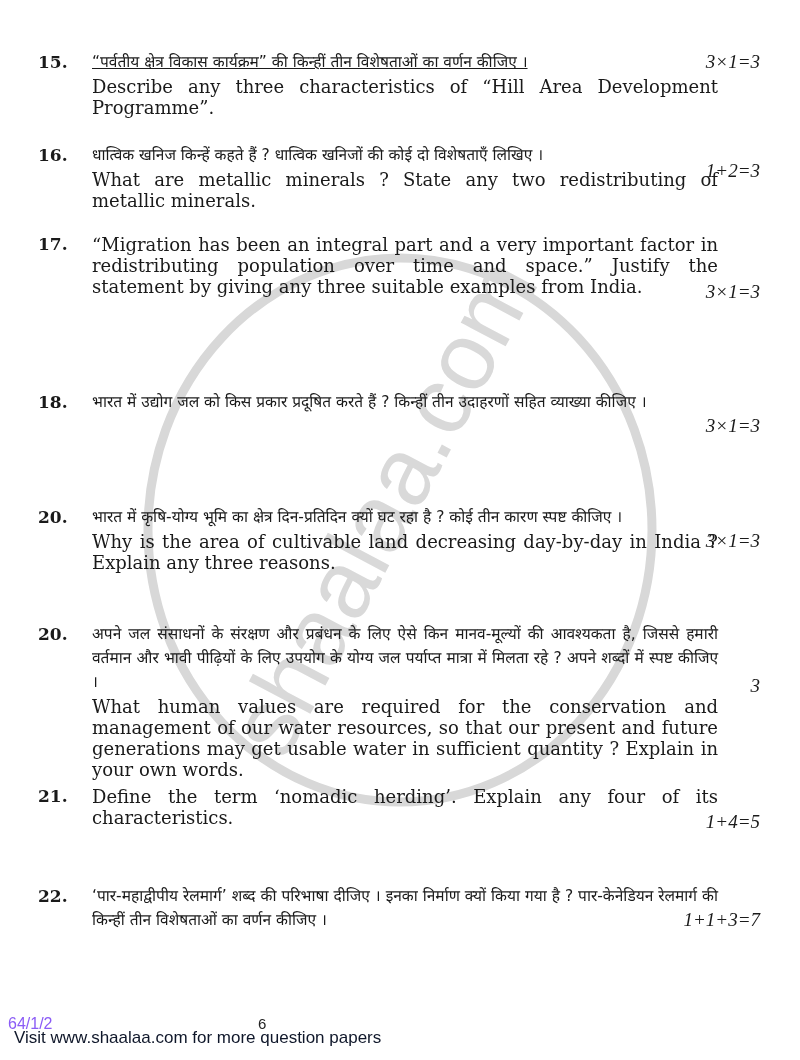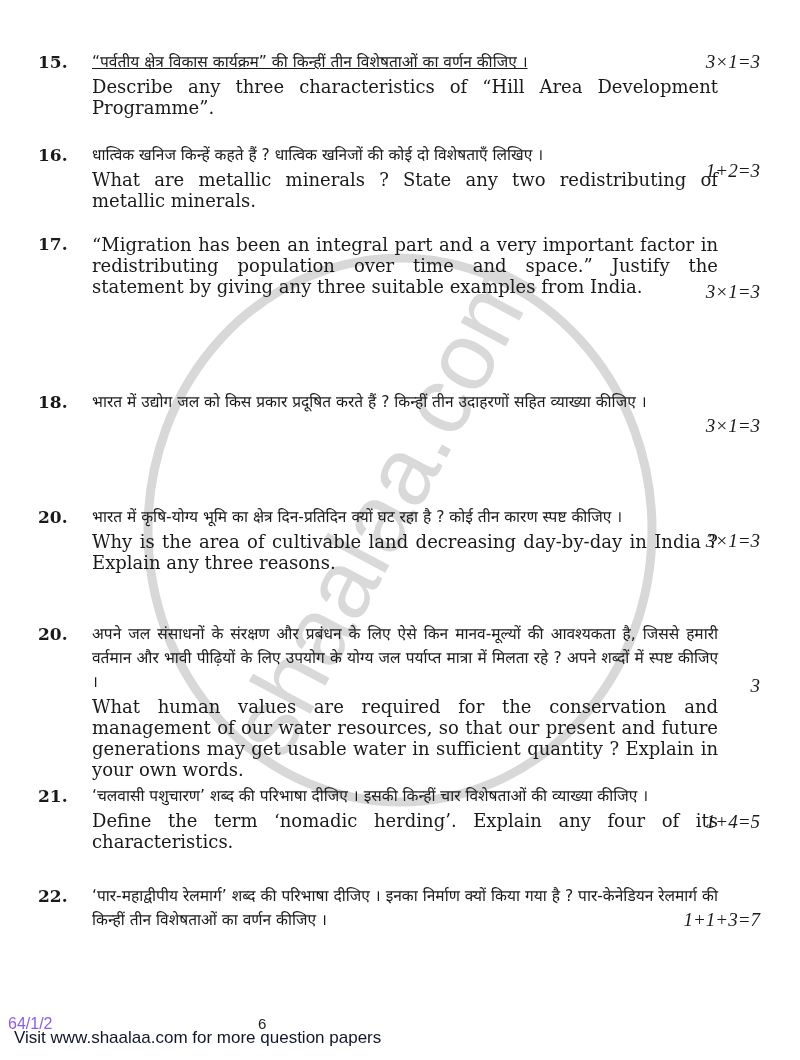--- a/index.html
+++ b/index.html
@@ -159,21 +159,20 @@
     <div class="body" style="top:0;">
       <p class="hindi">अपने जल संसाधनों के संरक्षण और प्रबंधन के लिए ऐसे किन मानव-मूल्यों की आवश्यकता है, जिससे हमारी वर्तमान और भावी पीढ़ियों के लिए उपयोग के योग्य जल पर्याप्त मात्रा में मिलता रहे ? अपने शब्दों में स्पष्ट कीजिए ।</p>
       <p class="english">What human values are required for the conservation and management of our water resources, so that our present and future generations may get usable water in sufficient quantity ? Explain in your own words.</p>
     </div>
     <span class="marks" style="top:52px;">3</span>
   </div>
 
   <div class="question" style="top:784px;">
     <span class="qnum">21.</span>
     <div class="body" style="top:0;">
-      <p class="hindi">‘चलवासी पशुचारण’ शब्द की परिभाषा दीजिए । इसकी किन्हीं चार विशेषताओं की व्याख्या कीजिए ।</p>
       <p class="english">Define the term ‘nomadic herding’. Explain any four of its characteristics.</p>
     </div>
     <span class="marks" style="top:26px;">1+4=5</span>
   </div>
 
   <div class="question" style="top:884px;">
     <span class="qnum">22.</span>
     <div class="body" style="top:0;">
       <p class="hindi" style="padding-right:0;">‘पार-महाद्वीपीय रेलमार्ग’ शब्द की परिभाषा दीजिए । इनका निर्माण क्यों किया गया है ? पार-केनेडियन रेलमार्ग की किन्हीं तीन विशेषताओं का वर्णन कीजिए ।</p>
     </div>

